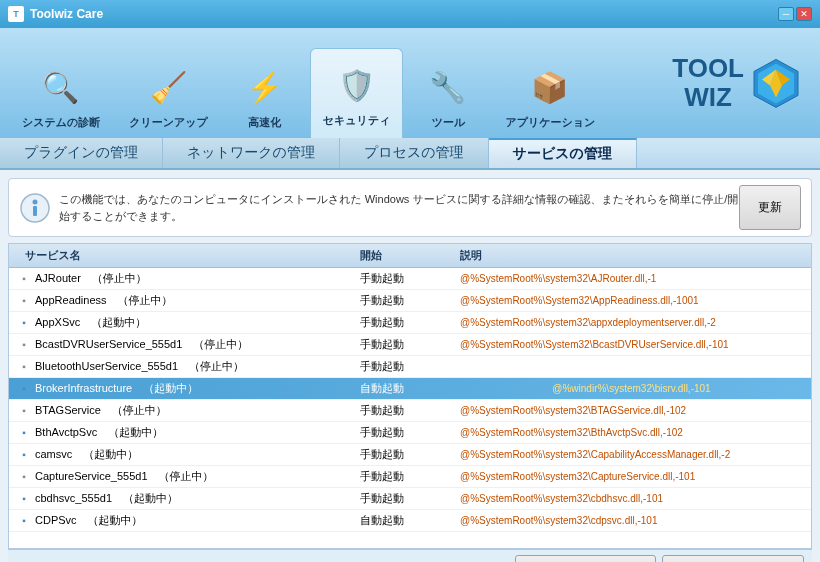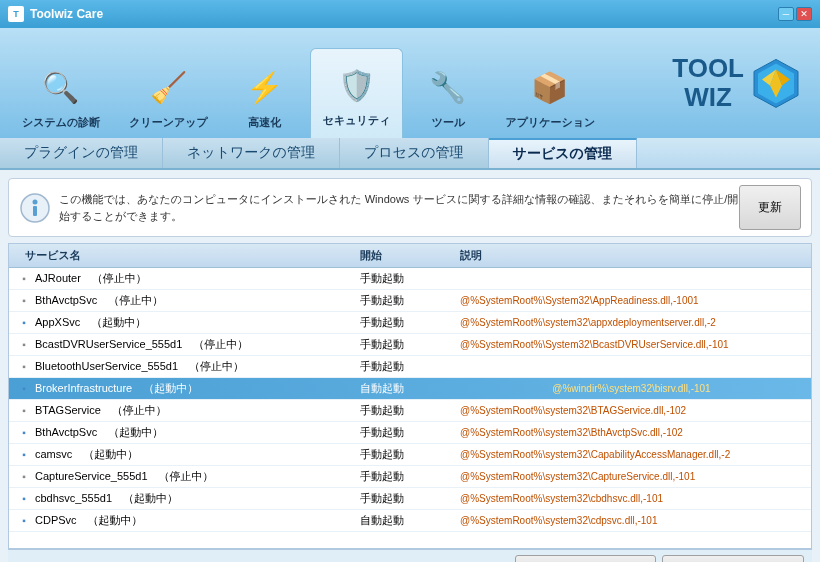--- a/index.html
+++ b/index.html
@@ -367,25 +367,26 @@
       <div class="services-col-header">説明</div>
     </div>
     <div id="services-list">
 
     <div class="service-row">
     <div class="service-name">
       <span class="service-icon" style="color:#888888">▪</span>
       <span>AJRouter　（停止中）</span>
     </div>
     <div class="service-start">手動起動</div>
-  </div>
-        <div class="service-row">
-    <div class="service-name">
-      <span class="service-icon" style="color:#888888">▪</span>
-      <span>BthAvctpSvc　（停止中）</span>
+    <div class="service-desc">@%SystemRoot%\system32\AJRouter.dll,-1</div>
+  </div>
+        <div class="service-row">
+    <div class="service-name">
+      <span class="service-icon" style="color:#888888">▪</span>
+      <span>AppReadiness　（停止中）</span>
     </div>
     <div class="service-start">手動起動</div>
     <div class="service-desc">@%SystemRoot%\System32\AppReadiness.dll,-1001</div>
   </div>
         <div class="service-row">
     <div class="service-name">
       <span class="service-icon" style="color:#4488cc">▪</span>
       <span>AppXSvc　（起動中）</span>
     </div>
     <div class="service-start">手動起動</div>

